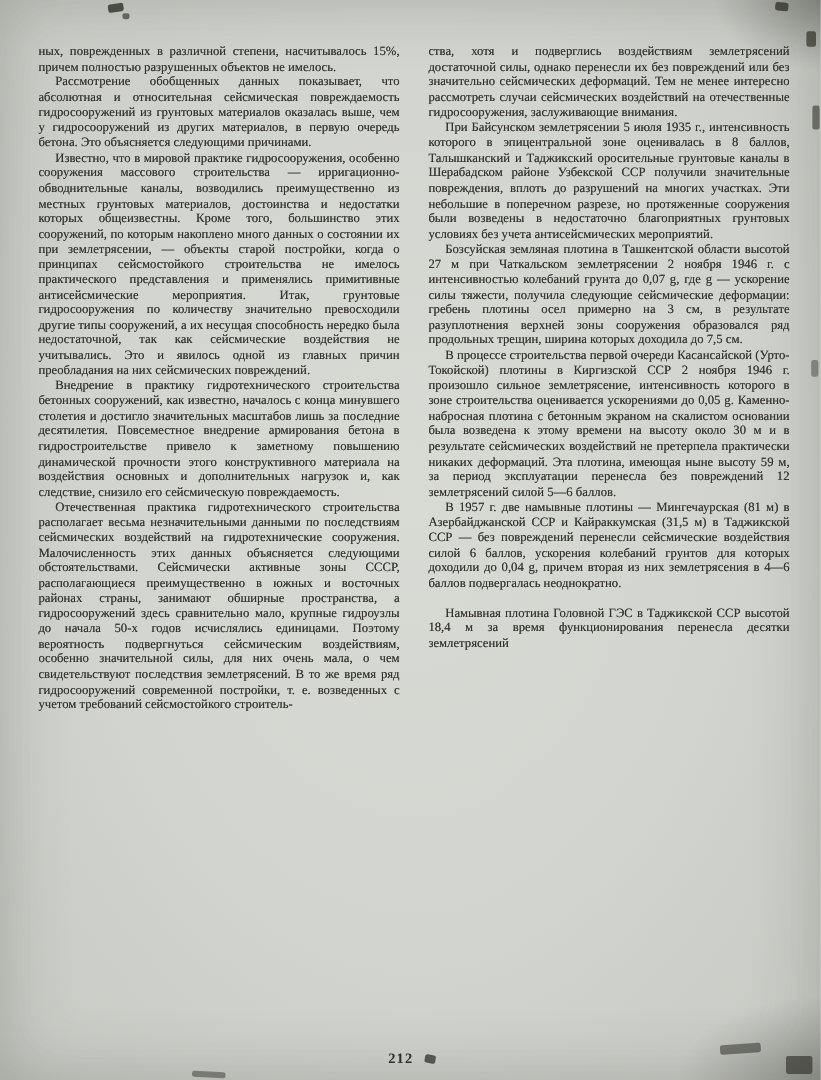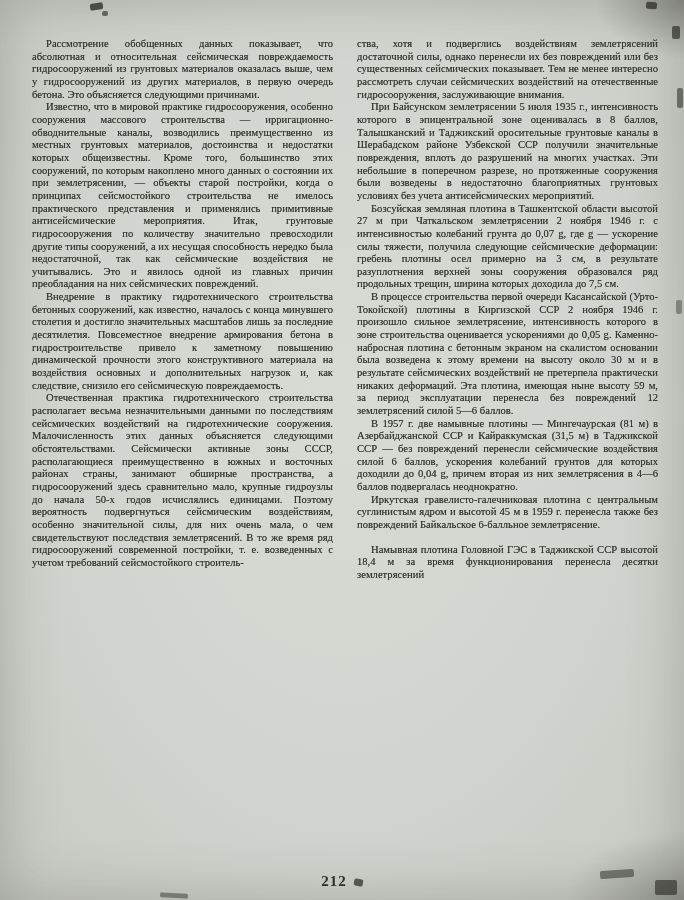--- a/index.html
+++ b/index.html
@@ -60,53 +60,53 @@
   }
   .col p.gap-before {
     margin-top: 12px;
   }
   .page-number {
     position: absolute;
     left: 0;
     right: 16px;
     bottom: 10px;
     text-align: center;
-    font-size: 15px;
+    font-size: 12px;
     font-weight: bold;
     color: #2f2e2a;
     letter-spacing: 1px;
   }
   .artifact {
     position: absolute;
     background: #26261f;
     border-radius: 2px;
     pointer-events: none;
   }
 </style>
 </head>
 <body>
 
 <div class="vignette"></div>
 <div class="corner-shade-tr"></div>
 <div class="corner-shade-br"></div>
 
 <div class="page-inner">
   <div class="col">
+    <p class="cont">ных, поврежденных в различной степени, насчитывалось 15%, причем полностью разрушенных объектов не имелось.</p>
     <p>Рассмотрение обобщенных данных показывает, что абсолютная и относительная сейсмическая повреждаемость гидросооружений из грунтовых материалов оказалась выше, чем у гидросооружений из других материалов, в первую очередь бетона. Это объясняется следующими причинами.</p>
     <p>Известно, что в мировой практике гидросооружения, особенно сооружения массового строительства — ирригационно-обводнительные каналы, возводились преимущественно из местных грунтовых материалов, достоинства и недостатки которых общеизвестны. Кроме того, большинство этих сооружений, по которым накоплено много данных о состоянии их при землетрясении, — объекты старой постройки, когда о принципах сейсмостойкого строительства не имелось практического представления и применялись примитивные антисейсмические мероприятия. Итак, грунтовые гидросооружения по количеству значительно превосходили другие типы сооружений, а их несущая способность нередко была недостаточной, так как сейсмические воздействия не учитывались. Это и явилось одной из главных причин преобладания на них сейсмических повреждений.</p>
     <p>Внедрение в практику гидротехнического строительства бетонных сооружений, как известно, началось с конца минувшего столетия и достигло значительных масштабов лишь за последние десятилетия. Повсеместное внедрение армирования бетона в гидростроительстве привело к заметному повышению динамической прочности этого конструктивного материала на воздействия основных и дополнительных нагрузок и, как следствие, снизило его сейсмическую повреждаемость.</p>
     <p>Отечественная практика гидротехнического строительства располагает весьма незначительными данными по последствиям сейсмических воздействий на гидротехнические сооружения. Малочисленность этих данных объясняется следующими обстоятельствами. Сейсмически активные зоны СССР, располагающиеся преимущественно в южных и восточных районах страны, занимают обширные пространства, а гидросооружений здесь сравнительно мало, крупные гидроузлы до начала 50-х годов исчислялись единицами. Поэтому вероятность подвергнуться сейсмическим воздействиям, особенно значительной силы, для них очень мала, о чем свидетельствуют последствия землетрясений. В то же время ряд гидросооружений современной постройки, т. е. возведенных с учетом требований сейсмостойкого строитель-</p>
   </div>
   <div class="col">
-    <p class="cont">ства, хотя и подверглись воздействиям землетрясений достаточной силы, однако перенесли их без повреждений или без существенных сейсмических показывает. Тем не менее интересно рассмотреть случаи сейсмических воздействий на отечественные гидросооружения, заслуживающие внимания.</p>
+    <p class="cont">ства, хотя и подверглись воздействиям землетрясений достаточной силы, однако перенесли их без повреждений или без значительно сейсмических деформаций. Тем не менее интересно рассмотреть случаи сейсмических воздействий на отечественные гидросооружения, заслуживающие внимания.</p>
     <p>При Байсунском землетрясении 5 июля 1935 г., интенсивность которого в эпицентральной зоне оценивалась в 8 баллов, Талышканский и Таджикский оросительные грунтовые каналы в Шерабадском районе Узбекской ССР получили значительные повреждения, вплоть до разрушений на многих участках. Эти небольшие в поперечном разрезе, но протяженные сооружения были возведены в недостаточно благоприятных грунтовых условиях без учета антисейсмических мероприятий.</p>
     <p>Бозсуйская земляная плотина в Ташкентской области высотой 27 м при Чаткальском землетрясении 2 ноября 1946 г. с интенсивностью колебаний грунта до 0,07 g, где g — ускорение силы тяжести, получила следующие сейсмические деформации: гребень плотины осел примерно на 3 см, в результате разуплотнения верхней зоны сооружения образовался ряд продольных трещин, ширина которых доходила до 7,5 см.</p>
     <p>В процессе строительства первой очереди Касансайской (Урто-Токойской) плотины в Киргизской ССР 2 ноября 1946 г. произошло сильное землетрясение, интенсивность которого в зоне строительства оценивается ускорениями до 0,05 g. Каменно-набросная плотина с бетонным экраном на скалистом основании была возведена к этому времени на высоту около 30 м и в результате сейсмических воздействий не претерпела практически никаких деформаций. Эта плотина, имеющая ныне высоту 59 м, за период эксплуатации перенесла без повреждений 12 землетрясений силой 5—6 баллов.</p>
     <p>В 1957 г. две намывные плотины — Мингечаурская (81 м) в Азербайджанской ССР и Кайраккумская (31,5 м) в Таджикской ССР — без повреждений перенесли сейсмические воздействия силой 6 баллов, ускорения колебаний грунтов для которых доходили до 0,04 g, причем вторая из них землетрясения в 4—6 баллов подвергалась неоднократно.</p>
-    <p>Иркутская гравелисто-галечниковая плотина с центральным суглинистым ядром и высотой 45 м в 1959 г. перенесла также без повреждений Байкальское 6-балльное землетрясение.</p>
     <p class="gap-before">Намывная плотина Головной ГЭС в Таджикской ССР высотой 18,4 м за время функционирования перенесла десятки землетрясений</p>
   </div>
 </div>
 
 <div class="page-number">212</div>
 
 <div class="artifact" style="left:90px;  top:3px;   width:13px; height:7px;  opacity:.75; transform:rotate(-8deg);"></div>
 <div class="artifact" style="left:102px; top:11px;  width:6px;  height:5px;  opacity:.6;"></div>
 <div class="artifact" style="left:646px; top:2px;   width:11px; height:7px;  opacity:.7; transform:rotate(5deg);"></div>
 <div class="artifact" style="left:672px; top:26px;  width:8px;  height:13px; opacity:.65;"></div>

